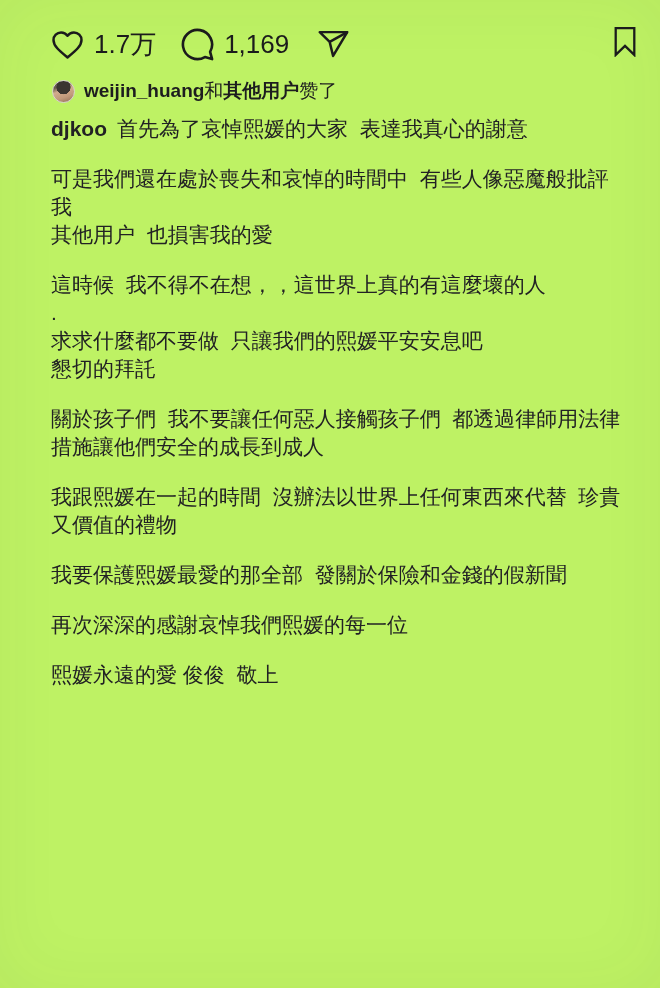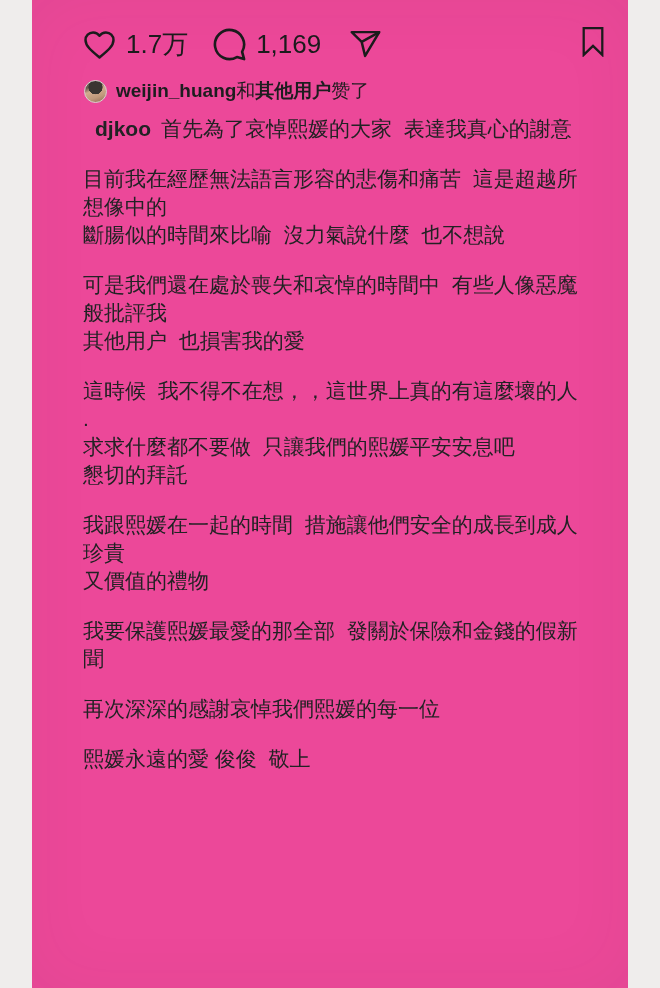--- a/index.html
+++ b/index.html
@@ -1,20 +1,20 @@
 <!DOCTYPE html>
 <html><head>
 <meta charset="utf-8">
 <style>
   html,body{margin:0;padding:0;background:#efedec;}
   .screen{
     position:relative;
-    width:596px;height:988px;
+    width:660px;height:988px;
     margin:0 auto;
-    background:#ec4899;
+    background:#bef264;
     box-shadow:inset 0 0 70px rgba(60,50,40,.05);
     font-family:"Liberation Sans",sans-serif;
     color:#1d1d1f;
     overflow:hidden;
   }
   
   .action-bar{
     display:flex;align-items:center;
     padding:27px 50px 0 50px;
     height:35px;
@@ -50,21 +50,21 @@
   .caption{
     padding:0 36px 0 51px;
     margin-top:12px;
     font-size:21px;line-height:28px;
     color:#222224;
   }
   .caption p{
     margin:22px 0 0 0;
     white-space:pre-wrap;
   }
-  .caption p.first{margin-top:0;margin-left:12px;}
+  .caption p.first{margin-top:0;}
   .author{font-weight:bold;margin-right:10px;}
   
   .footer-caption{
     position:absolute;left:0;right:0;bottom:9px;
     text-align:center;
     font-size:21px;font-weight:bold;
     color:#3e3e42;letter-spacing:1px;
   }
 </style>
 </head>
@@ -106,29 +106,29 @@
 
   <div class="liked-row">
     <span class="avatar"></span>
     <span>
       <span class="b">weijin_huang</span><span>和</span><span class="b">其他用户</span><span>赞了</span>
     </span>
   </div>
 
   <div class="caption">
     <p class="first"><span class="author">djkoo</span><span>首先為了哀悼熙媛的大家  表達我真心的謝意</span></p>
-    <p>目前我在經歷無法語言形容的悲傷和痛苦  這是超越所想像中的
-斷腸似的時間來比喻  沒力氣說什麼  也不想說</p>
     <p>可是我們還在處於喪失和哀悼的時間中  有些人像惡魔般批評我
 其他用户  也損害我的愛</p>
     <p>這時候  我不得不在想，，這世界上真的有這麼壞的人
 .
 求求什麼都不要做  只讓我們的熙媛平安安息吧
 懇切的拜託</p>
-    <p>我跟熙媛在一起的時間  措施讓他們安全的成長到成人  珍貴
+    <p>關於孩子們  我不要讓任何惡人接觸孩子們  都透過律師用法律
+措施讓他們安全的成長到成人</p>
+    <p>我跟熙媛在一起的時間  沒辦法以世界上任何東西來代替  珍貴
 又價值的禮物</p>
     <p>我要保護熙媛最愛的那全部  發關於保險和金錢的假新聞</p>
     <p>再次深深的感謝哀悼我們熙媛的每一位</p>
     <p>熙媛永遠的愛 俊俊  敬上</p>
   </div>
 
 
 </div>
 
 </body></html>

